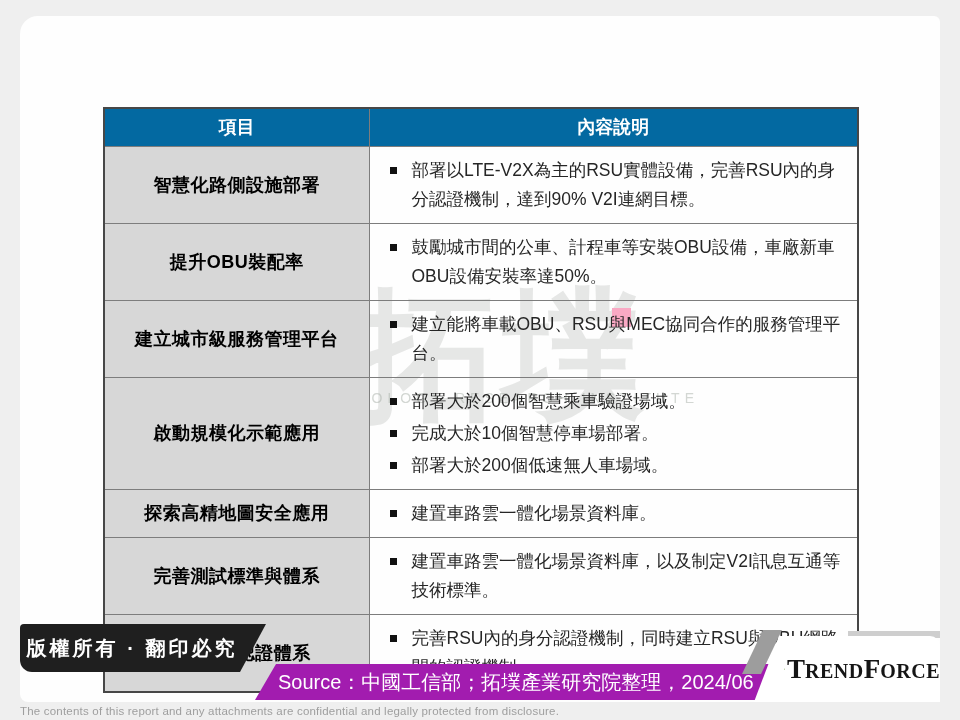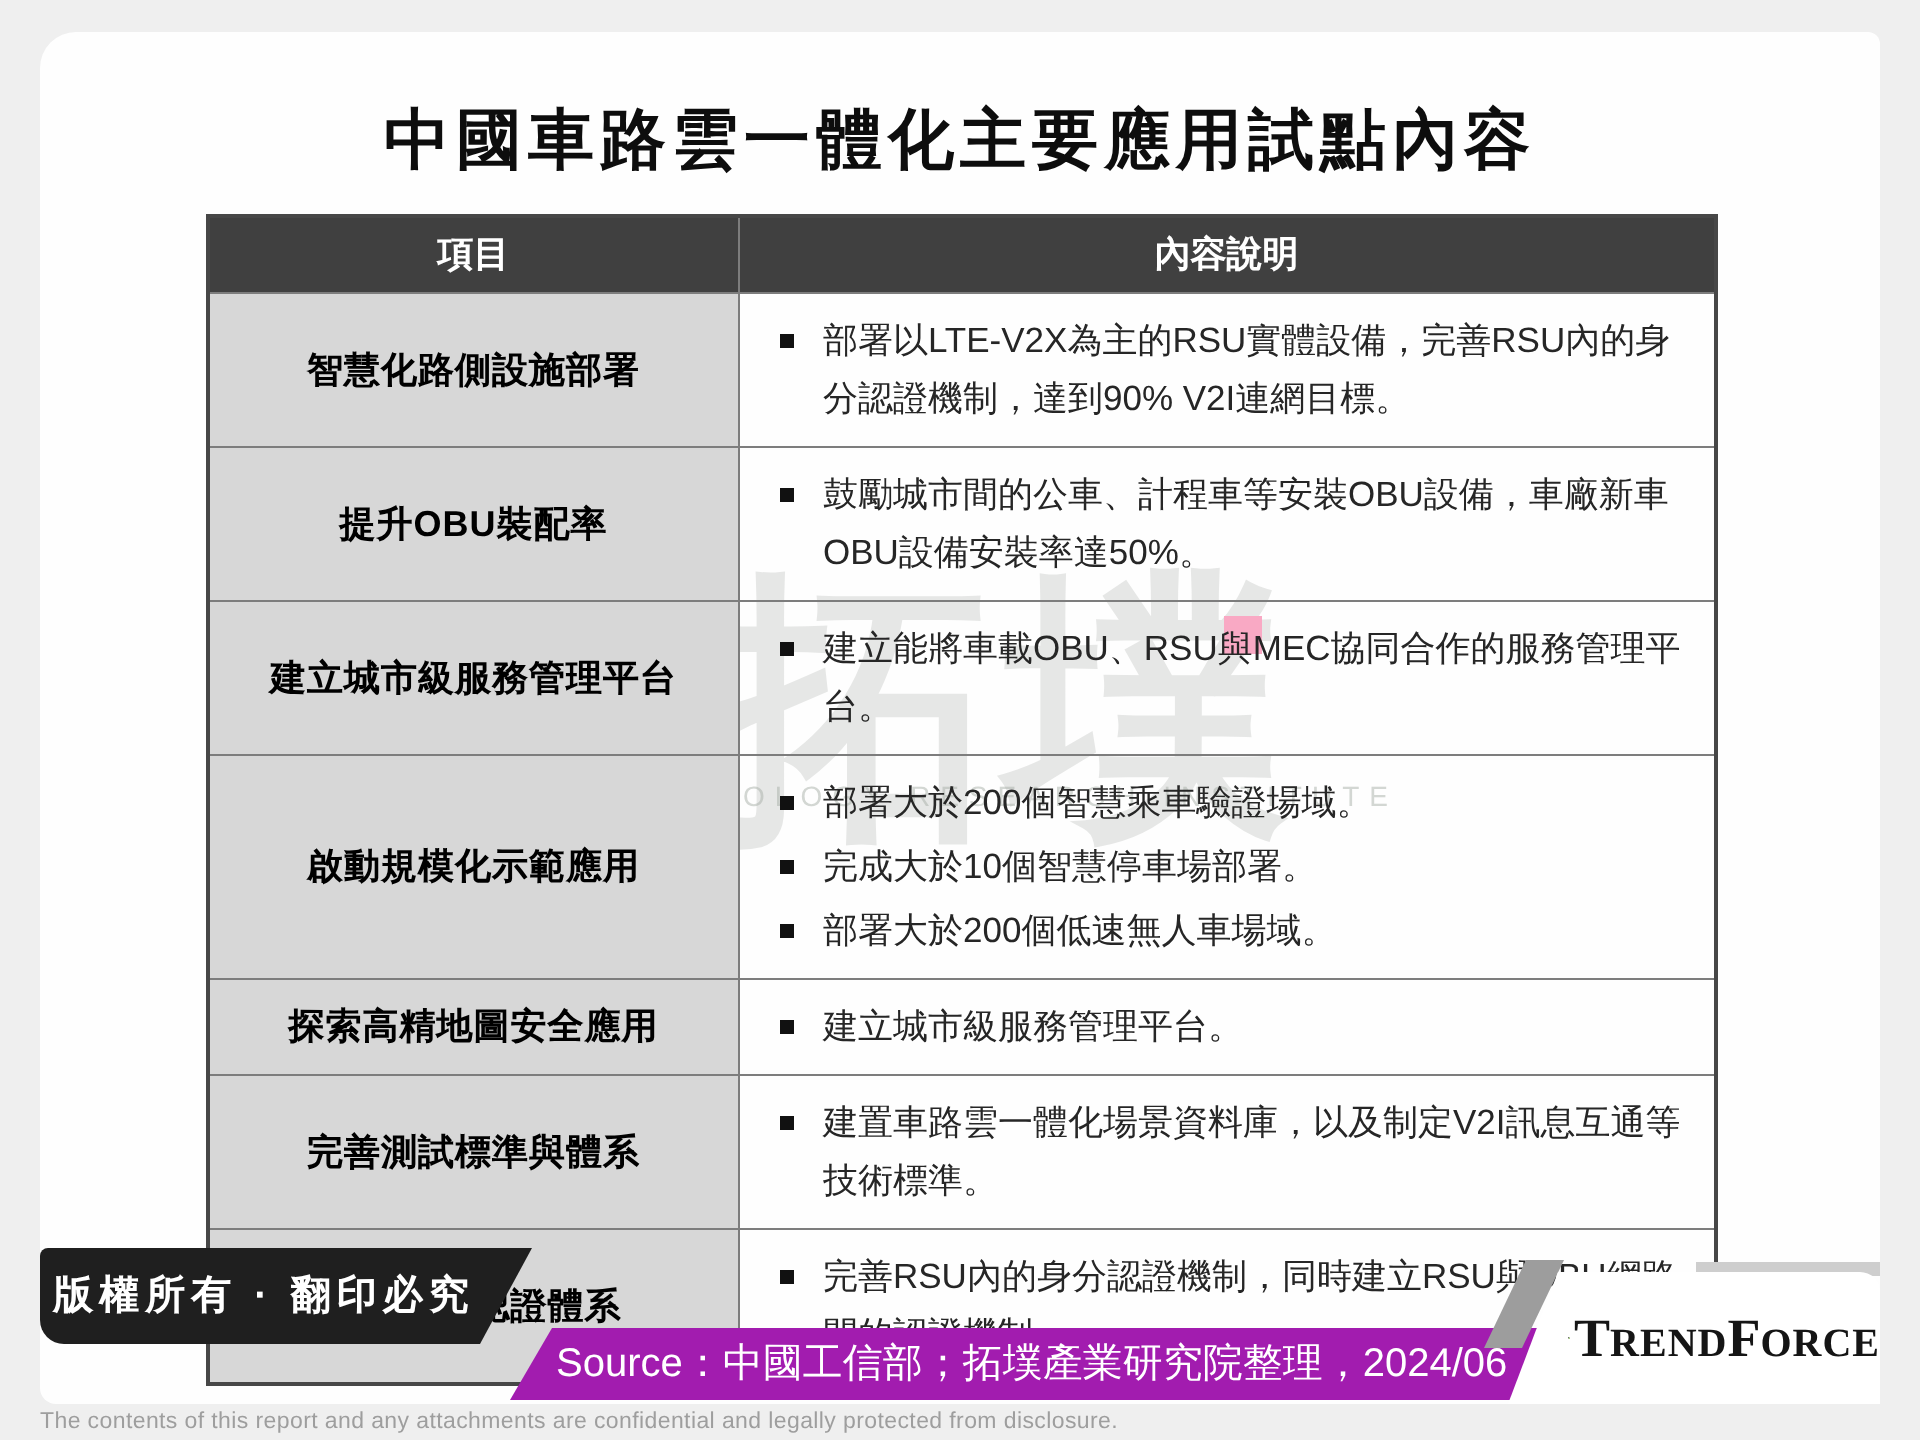--- a/index.html
+++ b/index.html
@@ -46,21 +46,21 @@
 
   
   table.main {
     position:absolute; left:83px; top:91px; width:754px;
     border-collapse:collapse; table-layout:fixed;
     z-index:1;
   }
   table.main td, table.main th { border:1.5px solid #7d7d7d; }
   table.main { border:2px solid #474747; }
   th.hcell {
-    background:#404040; color:#ffffff;
+    background:#0369a1; color:#ffffff;
     font-size:18px; font-weight:bold; text-align:center;
     border-bottom:2px solid #222;
   }
   td.item {
     width:265px; background:#d7d7d7;
     font-size:18px; font-weight:bold; color:#000000;
     text-align:center; vertical-align:middle;
     letter-spacing:0.5px;
   }
   td.desc {
@@ -120,21 +120,20 @@
     position:absolute; left:20px; top:705px;
     font-size:11.5px; color:#9e9e9e; letter-spacing:0.2px;
     z-index:2; white-space:nowrap;
   }
 </style>
 </head>
 <body>
 
 <div class="card">
 
-  <div class="title">中國車路雲一體化主要應用試點內容</div>
 
   <div class="wm-cjk">拓墣</div>
   <div class="wm-en">TOPOLOGY RESEARCH INSTITUTE</div>
   <div class="wm-pink"></div>
 
   <table class="main">
     <colgroup>
         <col style="width:265px">
         <col style="width:489px">
       </colgroup>
@@ -179,21 +178,21 @@
           <li>完成大於10個智慧停車場部署。</li>
           <li>部署大於200個低速無人車場域。</li>
         </ul>
       </td>
     </tr>
 
     <tr style="height:38px">
       <td class="item">探索高精地圖安全應用</td>
       <td class="desc">
         <ul class="bullets">
-          <li>建立城市級服務管理平台。</li>
+          <li>建置車路雲一體化場景資料庫。</li>
         </ul>
       </td>
     </tr>
 
     <tr style="height:64px">
       <td class="item">完善測試標準與體系</td>
       <td class="desc">
         <ul class="bullets">
           <li>建置車路雲一體化場景資料庫，以及制定V2I訊息互通等技術標準。</li>
         </ul>

